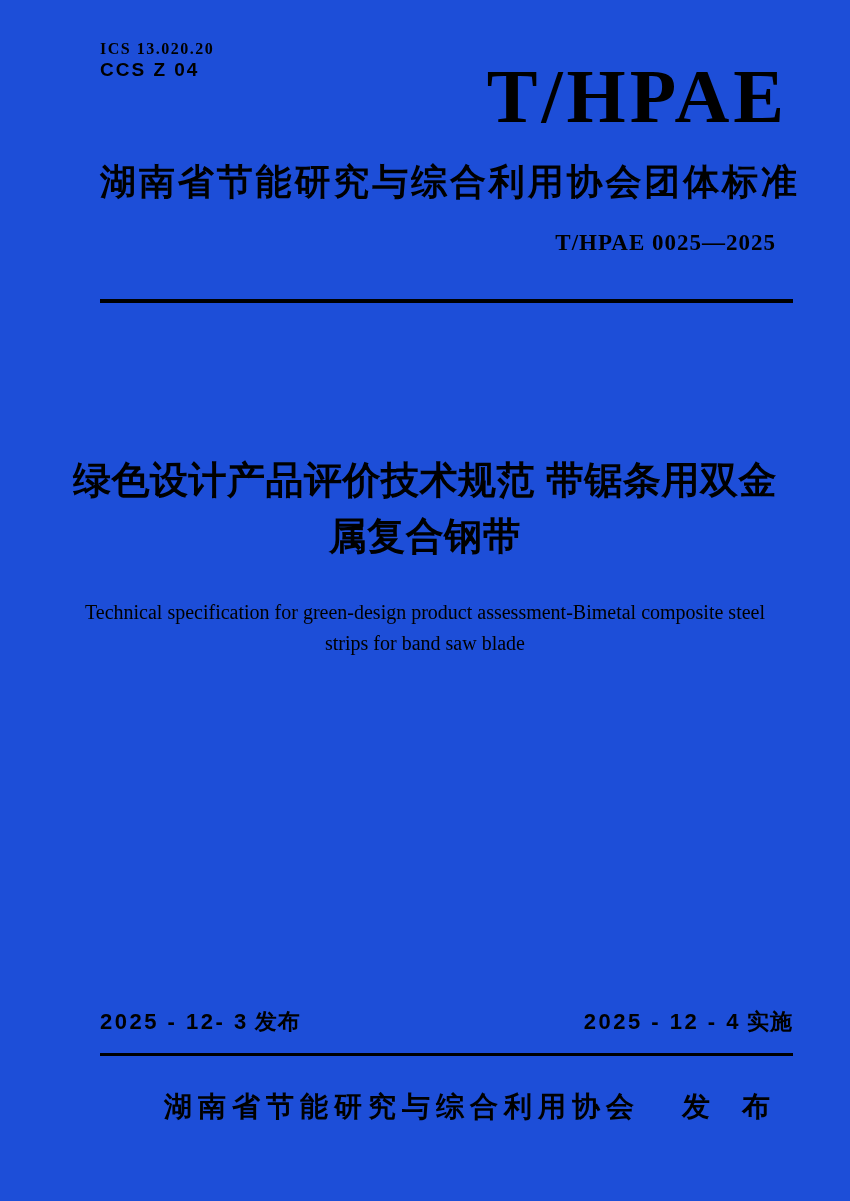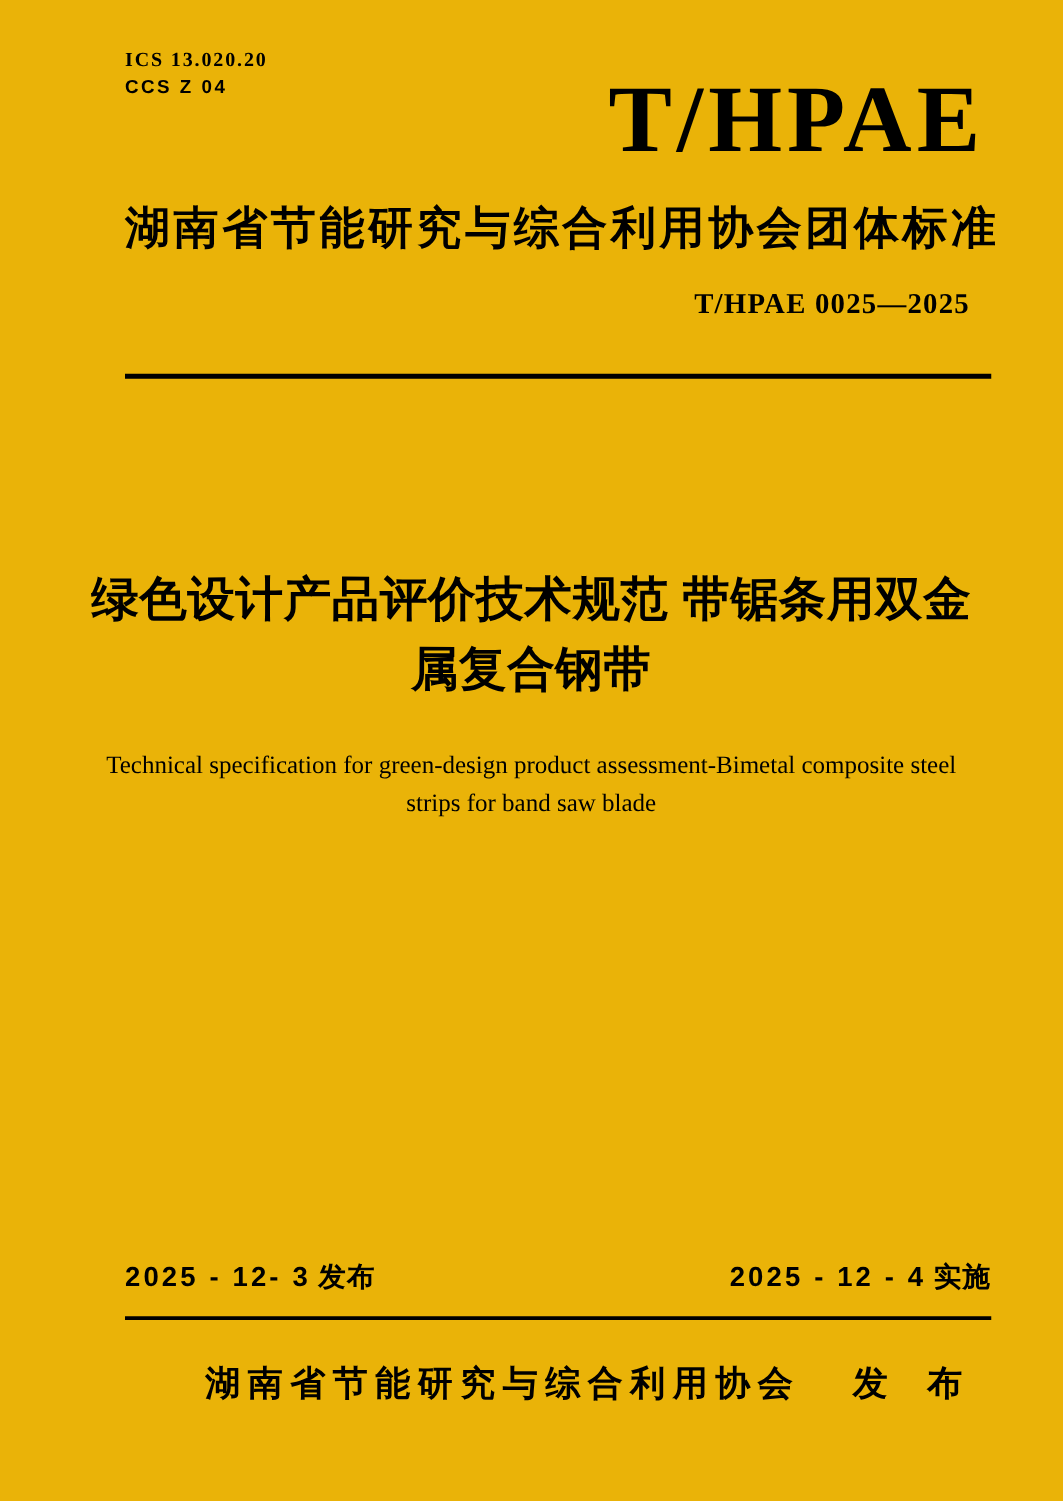--- a/index.html
+++ b/index.html
@@ -1,35 +1,35 @@
 <!DOCTYPE html>
 <html><head>
 <meta charset="utf-8">
 <style>
   html,body{margin:0;padding:0;background:#e8e8e8;}
   .page{
     position:relative;
     width:850px;height:1201px;
     margin:0 auto;
-    background:#eab308;
+    background:#1d4ed8;
     color:#000;
     font-family:"Liberation Sans",sans-serif;
     overflow:hidden;
   }
   .meta{
     position:absolute;left:100px;top:38px;
     line-height:21px;
   }
   .meta .ics{
     font-family:"Liberation Serif",serif;
     font-weight:bold;font-size:16px;letter-spacing:1.5px;
   }
   .meta .ccs{
     font-family:"Liberation Sans",sans-serif;
-    font-weight:bold;font-size:15px;letter-spacing:2px;
+    font-weight:bold;font-size:19px;letter-spacing:2px;
   }
   .logo{
     position:absolute;right:62px;top:58px;
     font-family:"Liberation Serif",serif;
     font-weight:bold;font-size:76px;line-height:1.0;
     letter-spacing:4px;white-space:nowrap;
   }
   .org-band{
     position:absolute;left:100px;top:160px;width:697px;
     font-weight:bold;font-size:36px;line-height:44px;

